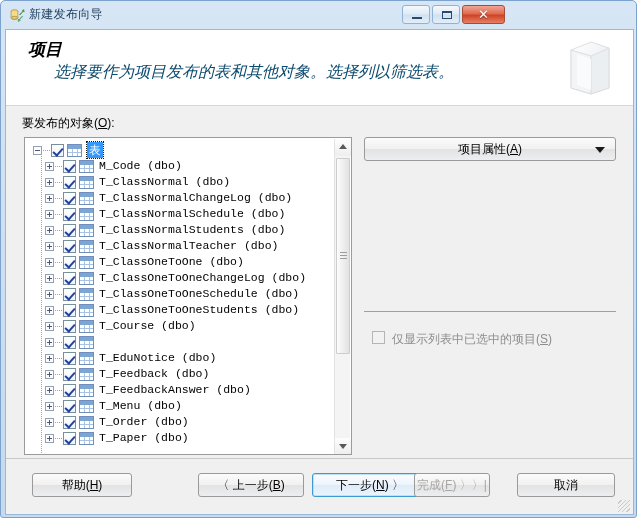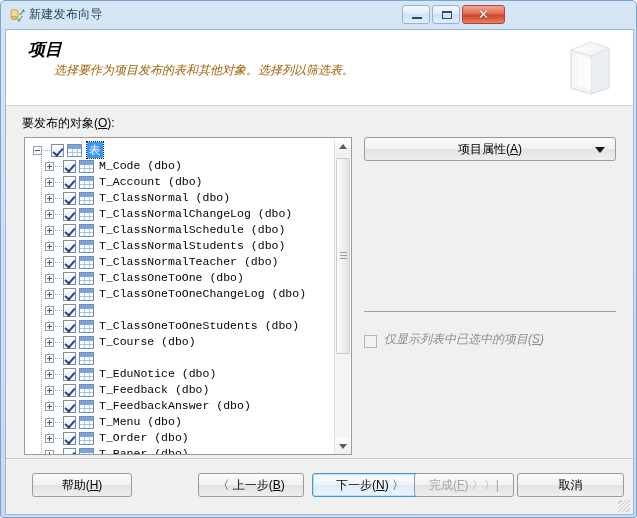--- a/index.html
+++ b/index.html
@@ -100,22 +100,22 @@
   .header-title {
     position: absolute;
     left: 22px; top: 8px;
     font-size: 17px;
     font-weight: bold;
     color: #000;
   }
   .header-sub {
     position: absolute;
     left: 48px; top: 32px;
-    font-size: 12px;
-    color: #a16207;
+    font-size: 16px;
+    color: #0c4a6e;
   }
   .header-graphic {
     position: absolute;
     right: 14px; top: 4px;
     width: 62px; height: 66px;
   }
 
   
   .body {
     position: absolute;
@@ -332,25 +332,24 @@
     border-top: 6px solid #1a1a1a;
   }
   .sep {
     position: absolute;
     left: 358px; top: 204px;
     width: 252px; height: 1px;
     background: #a0a0a0;
   }
   .chkrow {
     position: absolute;
-    left: 358px; top: 224px;
+    left: 366px; top: 224px;
     display: flex;
-    align-items: flex-end;
-    cursor: default;
-    font-style: italic;
+    align-items: flex-start;
+    cursor: default;
   }
   .chkbox-dis {
     width: 13px; height: 13px;
     box-sizing: border-box;
     border: 1px solid #b5b5b5;
     background: #f2f2f2;
     flex: 0 0 auto;
   }
   .chkrow-label {
     margin-left: 7px;
@@ -469,27 +468,20 @@
                 <span class="dots"></span>
                 <span class="cb checked"></span>
                 <span class="tblicon"></span>
                 <span class="node-label">M_Code  (dbo)</span>
               </div>
               <div class="node child">
                 <span class="exp plus"></span>
                 <span class="dots"></span>
                 <span class="cb checked"></span>
                 <span class="tblicon"></span>
-                <span class="node-label">T_Account  (dbo)</span>
-              </div>
-              <div class="node child">
-                <span class="exp plus"></span>
-                <span class="dots"></span>
-                <span class="cb checked"></span>
-                <span class="tblicon"></span>
                 <span class="node-label">T_ClassNormal  (dbo)</span>
               </div>
               <div class="node child">
                 <span class="exp plus"></span>
                 <span class="dots"></span>
                 <span class="cb checked"></span>
                 <span class="tblicon"></span>
                 <span class="node-label">T_ClassNormalChangeLog  (dbo)</span>
               </div>
               <div class="node child">
@@ -525,20 +517,21 @@
                 <span class="dots"></span>
                 <span class="cb checked"></span>
                 <span class="tblicon"></span>
                 <span class="node-label">T_ClassOneToOneChangeLog  (dbo)</span>
               </div>
               <div class="node child">
                 <span class="exp plus"></span>
                 <span class="dots"></span>
                 <span class="cb checked"></span>
                 <span class="tblicon"></span>
+                <span class="node-label">T_ClassOneToOneSchedule  (dbo)</span>
               </div>
               <div class="node child">
                 <span class="exp plus"></span>
                 <span class="dots"></span>
                 <span class="cb checked"></span>
                 <span class="tblicon"></span>
                 <span class="node-label">T_ClassOneToOneStudents  (dbo)</span>
               </div>
               <div class="node child">
                 <span class="exp plus"></span>
@@ -626,23 +619,23 @@
     <div class="footer">
       <div class="btn" style="left:26px; top:14px; width:100px;">
         <span><span>帮助</span>(<span class="u">H</span>)</span>
       </div>
       <div class="btn" style="left:192px; top:14px; width:106px;">
         <span><span>〈 上一步</span>(<span class="u">B</span>)</span>
       </div>
       <div class="btn focus" style="left:306px; top:14px; width:116px;">
         <span><span>下一步</span>(<span class="u">N</span>)<span> 〉</span></span>
       </div>
-      <div class="btn disabled" style="left:408px; top:14px; width:100px;">
+      <div class="btn disabled" style="left:408px; top:14px; width:76px;">
         <span><span>完成</span>(<span class="u">F</span>)<span> 〉〉|</span></span>
       </div>
-      <div class="btn" style="left:511px; top:14px; width:107px;">
+      <div class="btn" style="left:511px; top:14px; width:98px;">
         <span>取消</span>
       </div>
       <div class="grip"></div>
     </div>
 
   </div>
 </div>
 
 </body></html>

